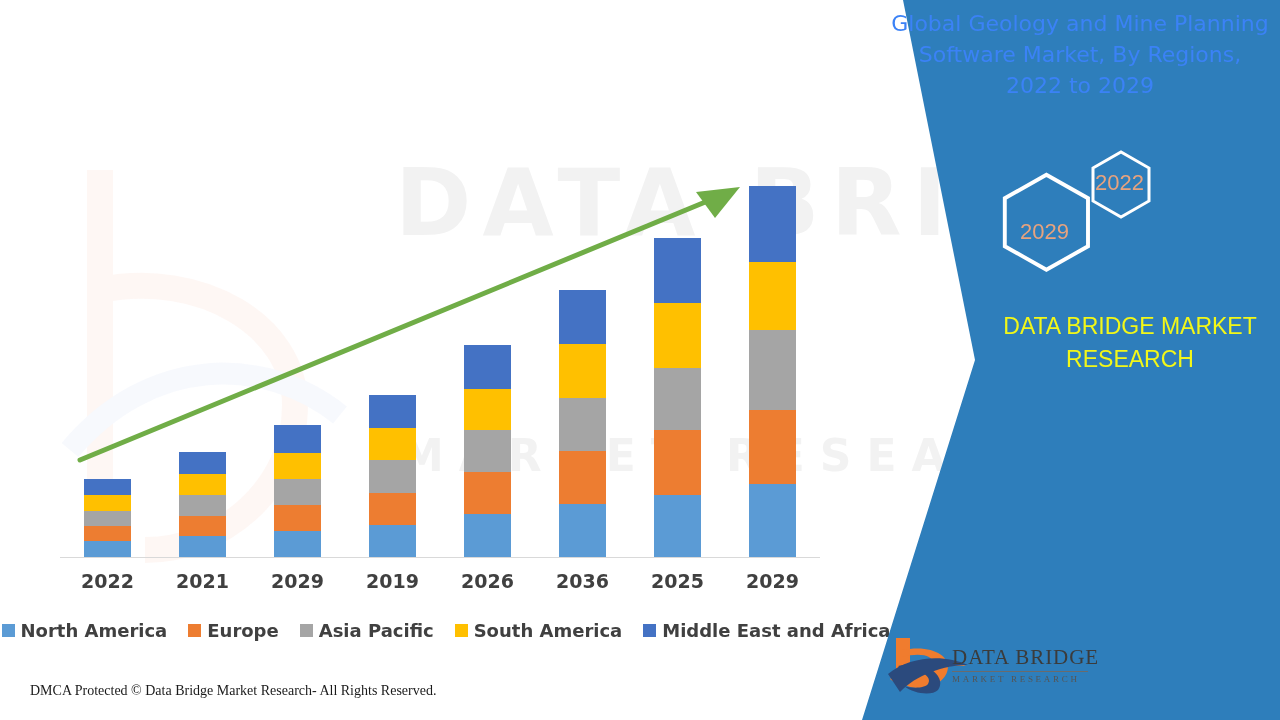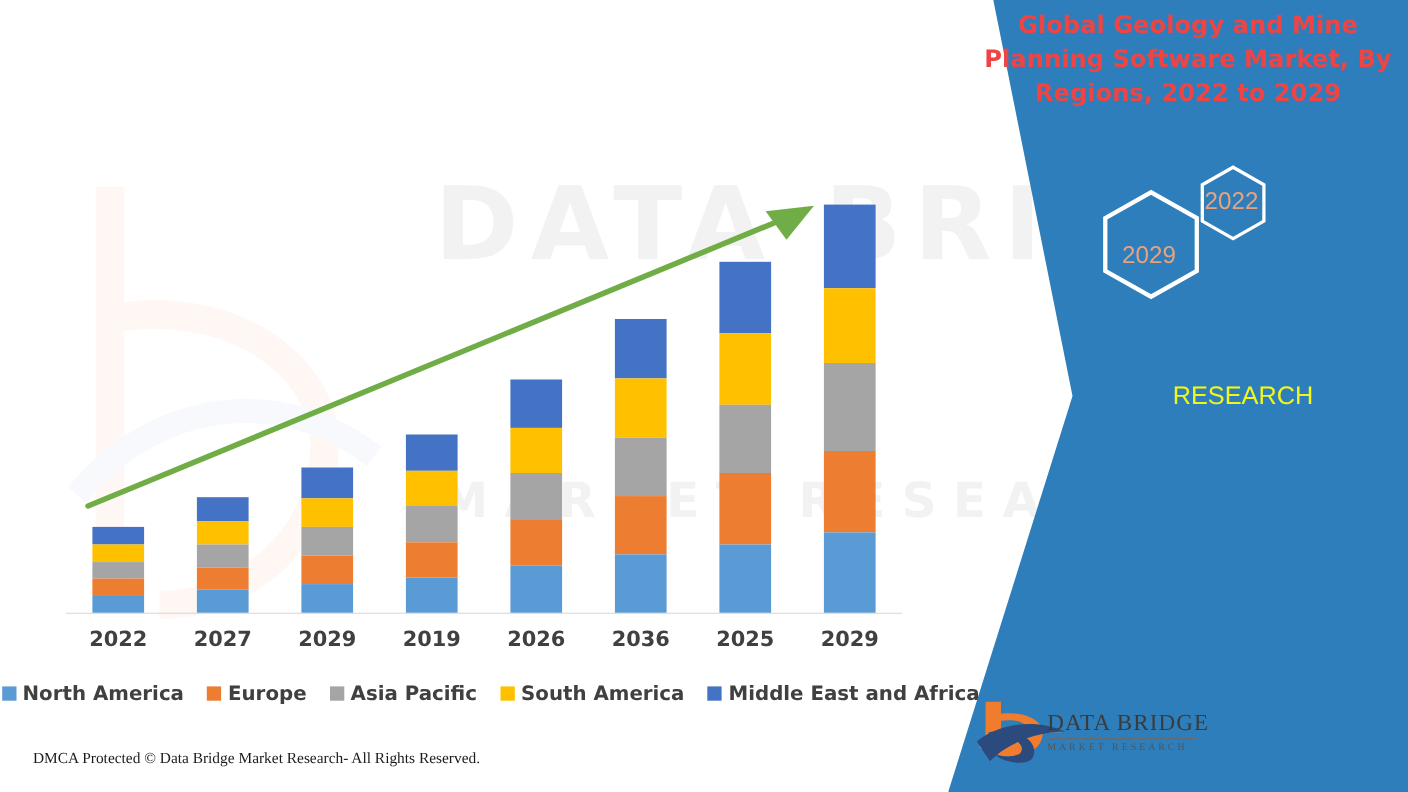--- a/index.html
+++ b/index.html
@@ -76,22 +76,22 @@
 
   
   #right-panel {
     position:absolute; left:0; top:0; width:1280px; height:720px;
     background:#2e7ebb;
     clip-path: polygon(903px 0, 1280px 0, 1280px 720px, 862px 720px, 975px 360px);
     z-index:2;
   }
   #right-title {
     position:absolute; left:888px; top:8px; width:384px;
-    text-align:center; color:#ef4444; font-size:22px; line-height:1.42;
-    font-weight:700;
+    text-align:center; color:#3b82f6; font-size:22px; line-height:1.42;
+    font-weight:400;
   }
 
   #hexes { position:absolute; left:975px; top:140px; width:220px; height:160px; }
   .hex-label {
     position:absolute; color:#e8a37e; font-size:22px; font-weight:400;
     font-family:"Liberation Sans", sans-serif;
   }
   #hex-2022-label { left:1095px; top:170px; }
   #hex-2029-label { left:1020px; top:219px; }
 
@@ -200,21 +200,21 @@
       </div>
     </div>
 
   <svg id="arrow" viewBox="0 0 760 387">
     <line x1="20" y1="290" x2="655" y2="28" stroke="#70ad47" stroke-width="5" stroke-linecap="round"></line>
     <polygon points="680,17 636,22 655,48" fill="#70ad47"></polygon>
   </svg>
 
   <div id="x-axis">
       <div class="x-tick">2022</div>
-      <div class="x-tick">2027</div>
+      <div class="x-tick">2021</div>
       <div class="x-tick">2029</div>
       <div class="x-tick">2019</div>
       <div class="x-tick">2026</div>
       <div class="x-tick">2036</div>
       <div class="x-tick">2025</div>
       <div class="x-tick">2029</div>
     </div>
   <div id="legend">
       <div class="legend-item">
         <span class="legend-swatch" style="background: rgb(91, 155, 213);"></span>
@@ -246,21 +246,21 @@
 <div id="right-title" style="z-index:3">Global Geology and Mine Planning Software Market, By Regions, 2022 to 2029</div>
 
 <svg id="hexes" style="z-index:3" viewBox="0 0 220 160">
   <polygon points="40,48 72,30 104,48 104,85 72,103 40,85" transform="translate(-4,14) scale(1.30) translate(-14,-14)" fill="none" stroke="#ffffff" stroke-width="3"></polygon>
   <polygon points="118,12 146,-4 174,12 174,45 146,61 118,45" transform="translate(0,16)" fill="none" stroke="#ffffff" stroke-width="3"></polygon>
 </svg>
 <div class="hex-label" id="hex-2022-label" style="z-index:4">2022</div>
 <div class="hex-label" id="hex-2029-label" style="z-index:4">2029</div>
 
 <div id="brand-text" style="z-index:3">
-  <br>
+  <span>DATA BRIDGE MARKET</span><br>
   <span>RESEARCH</span>
 </div>
 
 <svg id="logo" style="z-index:3" viewBox="0 0 215 64">
   <path d="M8 6 L8 52 L22 52 L22 6 Z" fill="#f07c2e"></path>
   <path d="M14 18 C44 12 60 24 60 34 C60 48 46 56 30 56 C20 56 12 51 8 45 L8 30 C13 37 21 41 29 41 C38 41 45 37 45 31 C45 24 33 20 14 25 Z" fill="#f07c2e"></path>
   <path d="M2 47 C26 27 58 24 78 34 C56 32 30 40 14 56 Z" fill="#f07c2e"></path>
   <path d="M10 34 C10 34 24 30 36 34 C50 39 56 50 50 58 C44 64 26 62 16 54 C22 56 36 57 40 52 C44 46 36 39 24 38 C18 37 12 36 10 34 Z" fill="#2b4a7d"></path>
   <path d="M0 42 C22 24 56 22 80 33 C56 33 28 43 12 60 Z" fill="#2b4a7d"></path>
 </svg>

